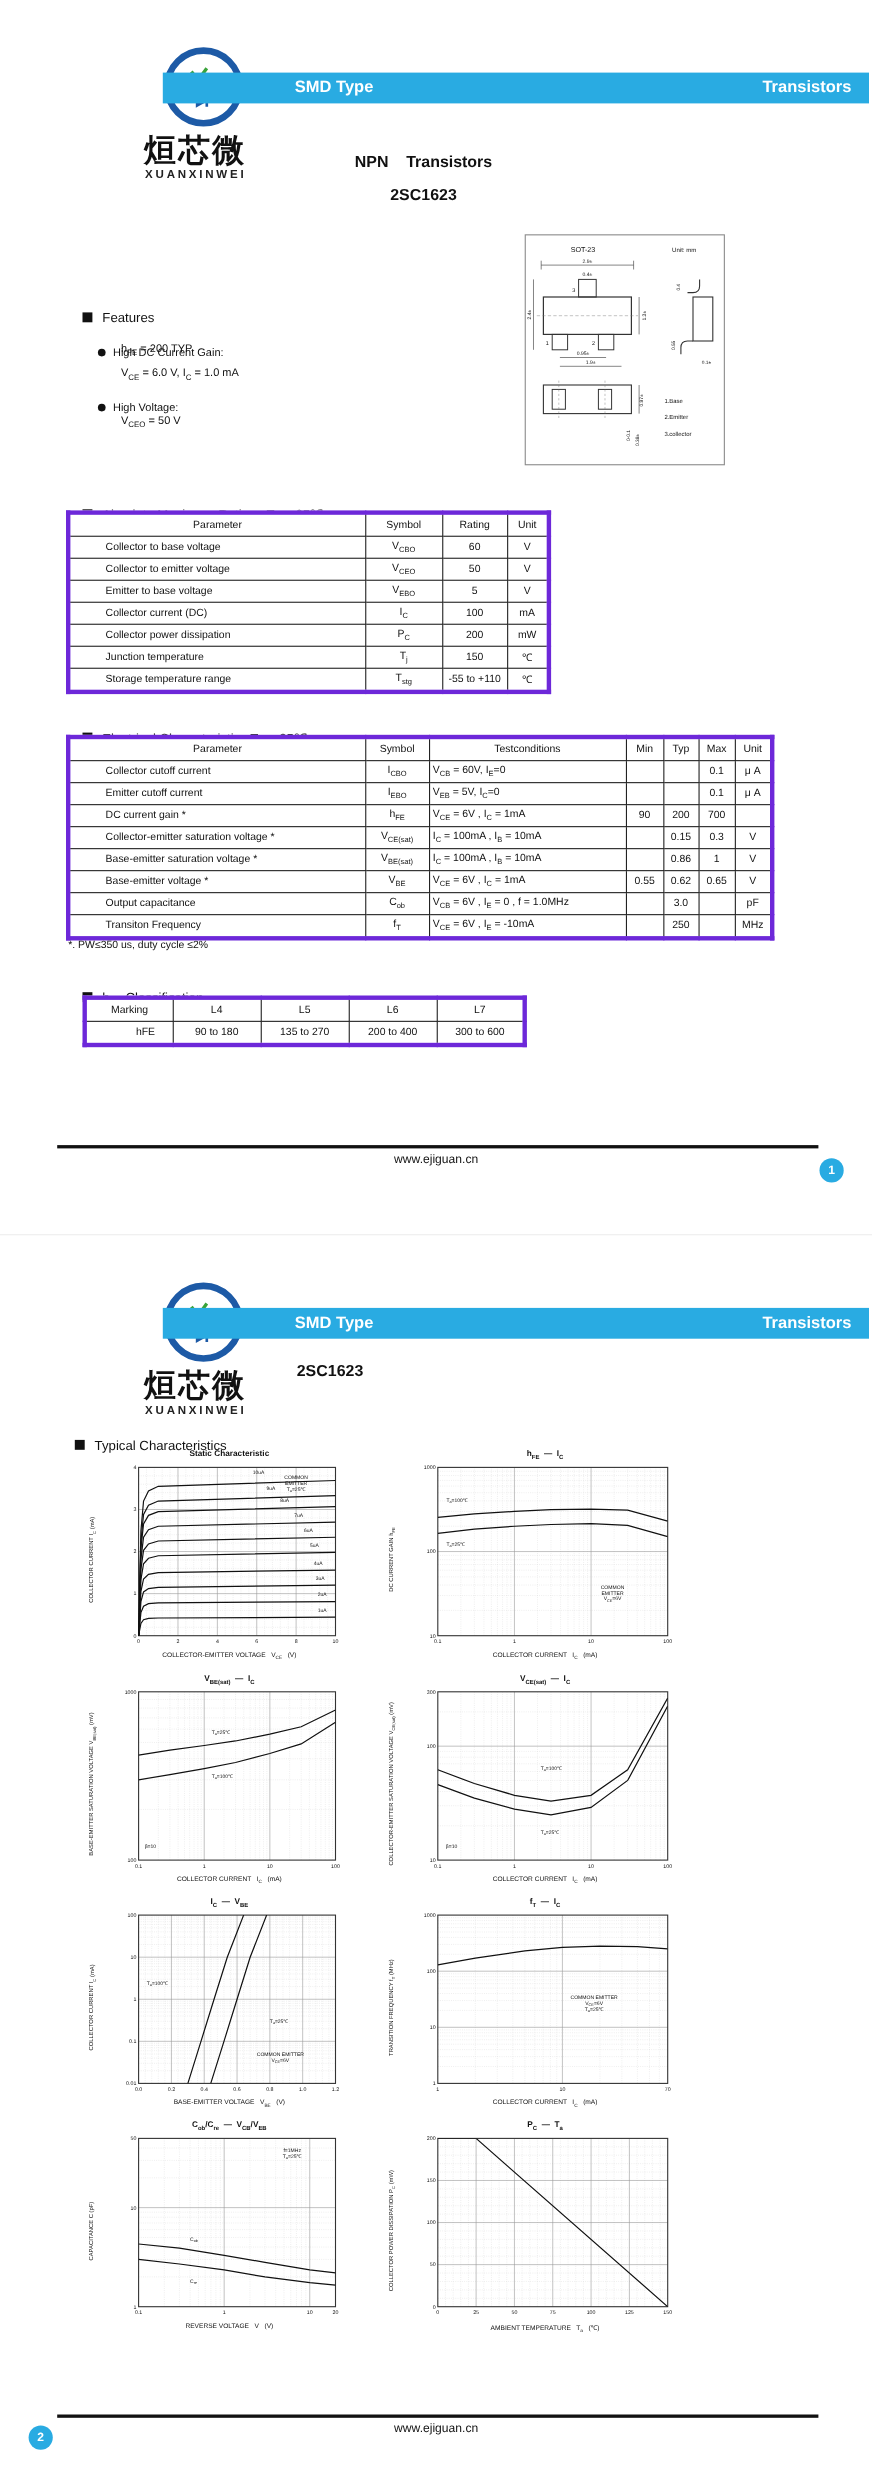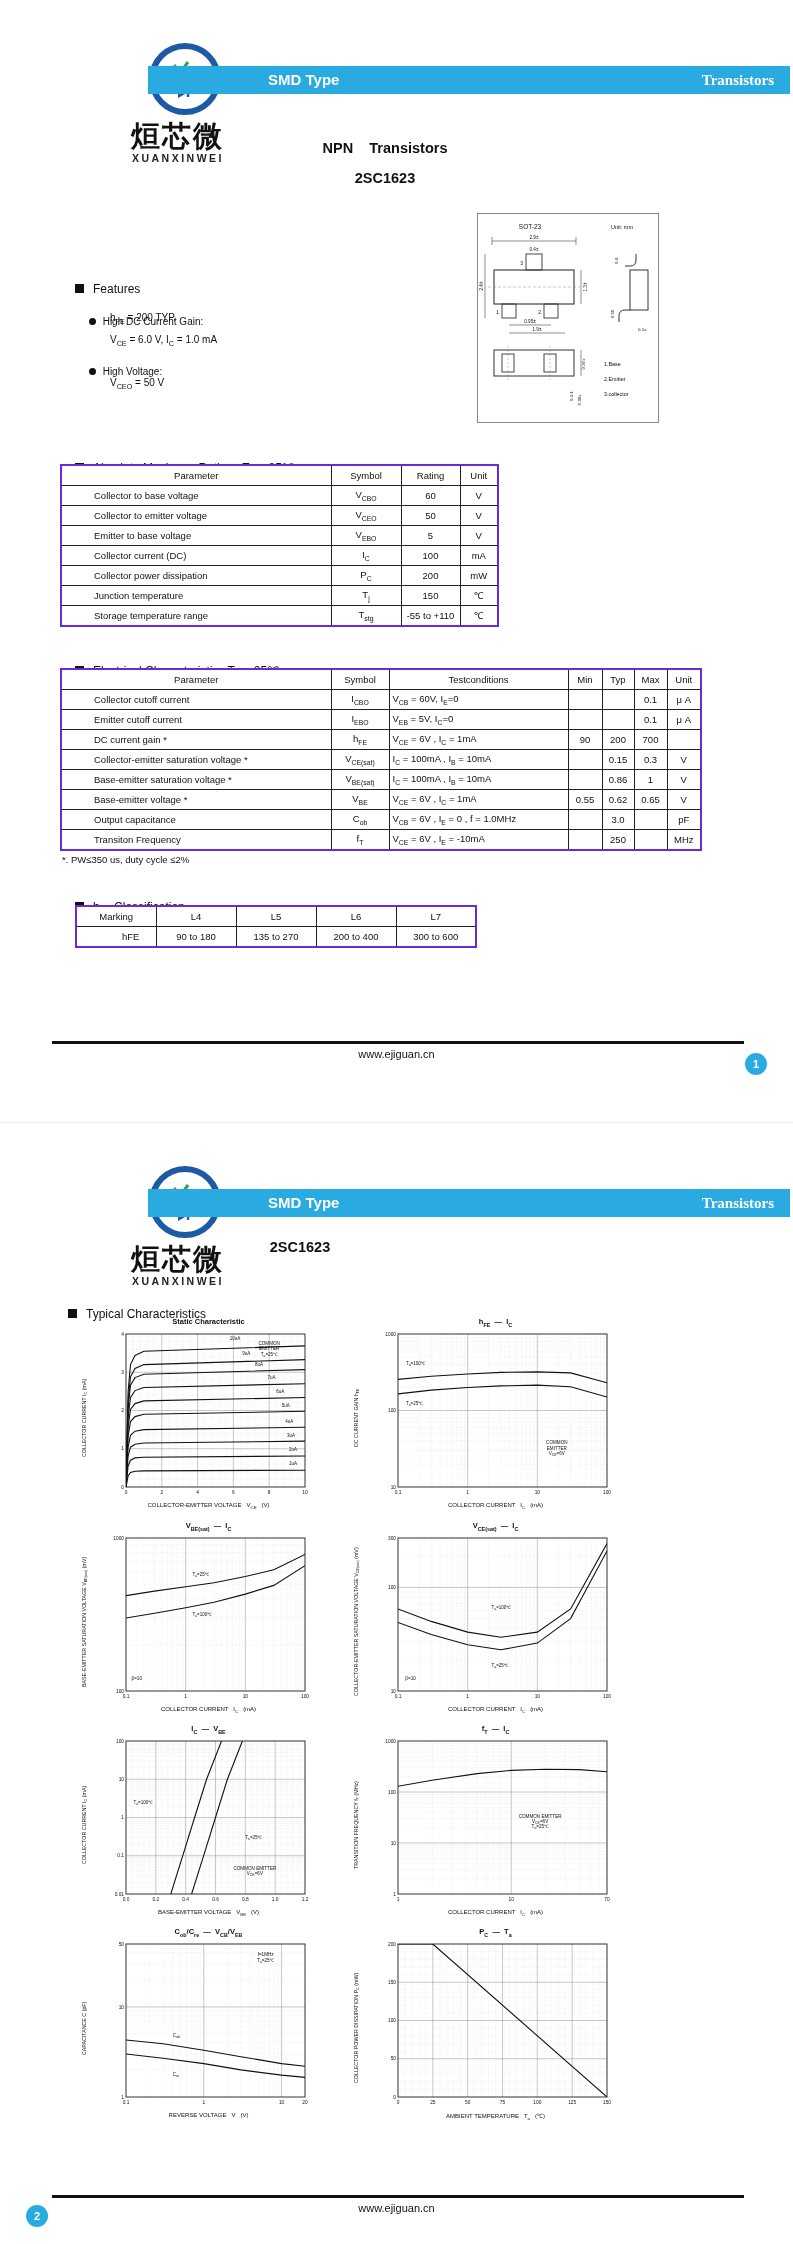--- a/index.html
+++ b/index.html
@@ -9,32 +9,32 @@
   .p1{top:0;}
   .p2{top:1122px;border-top:1px solid #ededed;}
   
   .logo{position:absolute;left:64px;top:40px;width:160px;text-align:right;}
   .logo .cn{font-size:29px;font-weight:bold;letter-spacing:2px;line-height:1.05;margin-top:-1px;}
   .logo .en{font-size:10.5px;font-weight:bold;letter-spacing:2.5px;color:#222;margin-top:1px;}
   
   .cyanbar{position:absolute;left:148px;top:66px;width:642px;height:28px;background:var(--accent,#29ABE2);}
   .cyanbar span{position:absolute;color:#fff;font-weight:bold;font-size:15px;line-height:28px;}
   .bar-l{left:120px;width:170px;text-align:left;}
-  .bar-r{right:16px;font-family:Liberation Serif, serif;}
+  .bar-r{right:16px;}
   .h1{position:absolute;font-weight:bold;font-size:14.5px;text-align:center;white-space:pre;}
   
   .sec{position:absolute;font-size:12px;white-space:pre;}
   .sec .sq{display:inline-block;width:9px;height:9px;background:#111;margin-right:9px;}
   
   .bullet{position:absolute;font-size:10px;white-space:pre;}
   .bullet .dot{display:inline-block;width:7px;height:7px;border-radius:50%;background:#111;margin-right:7px;}
   .fline{position:absolute;font-size:10px;white-space:pre;}
   sub{font-size:72%;}
   
-  table.tbl{position:absolute;border-collapse:collapse;table-layout:fixed;font-size:9.5px;border:2px solid #6d28d9;background:#fff;}
+  table.tbl{position:absolute;border-collapse:collapse;table-layout:fixed;font-size:9.5px;border:4px solid #6d28d9;background:#fff;}
   .tbl th,.tbl td{border:1px solid #222;padding:1px 3px;text-align:center;height:17px;
                   overflow:hidden;white-space:nowrap;font-weight:normal;}
   .tbl td:first-child{text-align:left;padding-left:32px;}
   .hfe td:first-child{text-align:center;}
   .elec td:nth-child(3){text-align:left;}
   .note{position:absolute;font-size:9.5px;}
   
   .pkgbox{position:absolute;left:477px;top:213px;width:180px;height:208px;border:1px solid #8a8a8a;background:#fff;}
   .pkgbox svg text{font-family:"Liberation Sans",sans-serif;fill:#111;}
   

